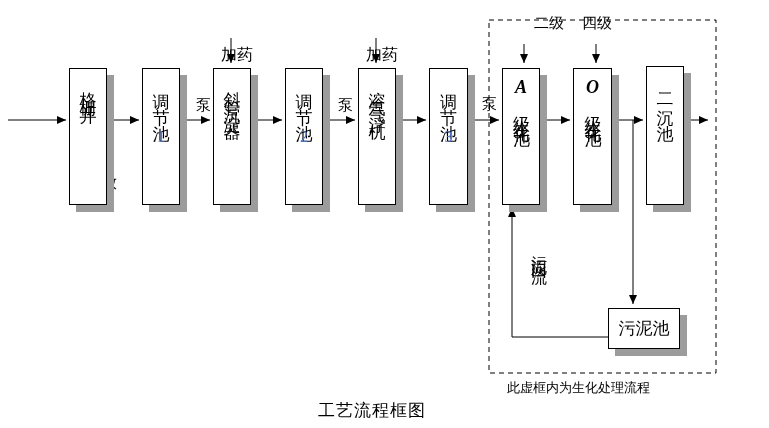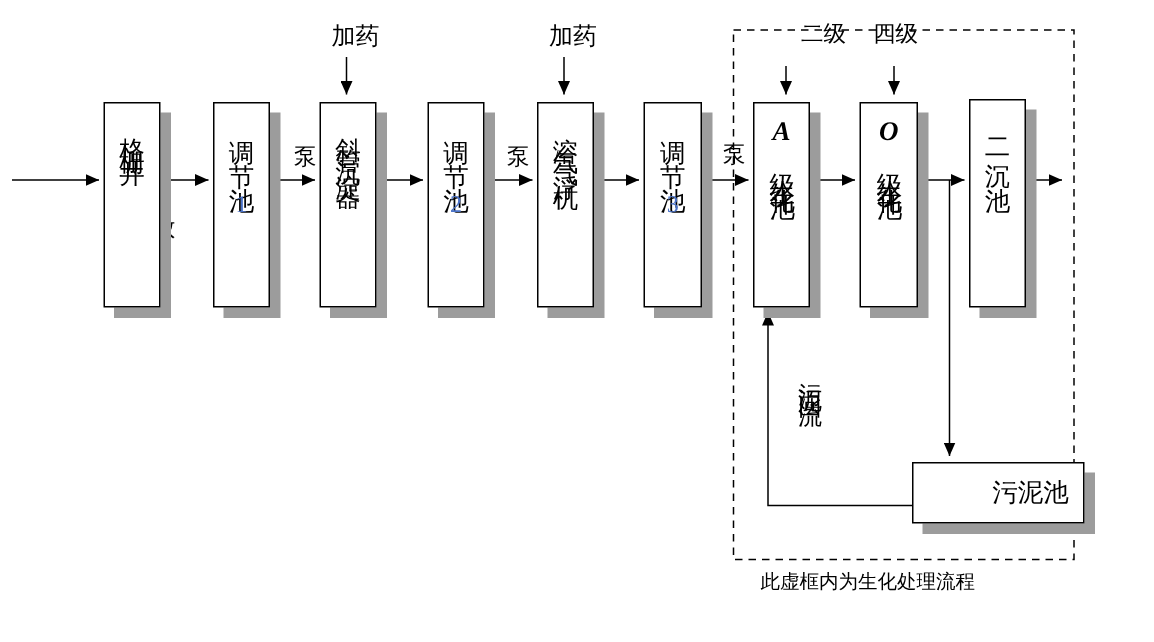--- a/index.html
+++ b/index.html
@@ -18,21 +18,21 @@
     font-size:17px;line-height:1;display:block;
   }
   .sp8{letter-spacing:8px;padding-top:9px;}
   .sp16{letter-spacing:16px;padding-top:11px;}
   .sp5{letter-spacing:5px;padding-top:8px;}
   .sp16b{letter-spacing:16px;padding-top:13px;}
   .num{font-family:"Liberation Serif",serif;color:#4a72c8;font-size:16px;}
   .bio-prefix{font-family:"Liberation Serif",serif;font-weight:bold;font-style:italic;font-size:18px;}
   .hbox-label{font-size:17px;}
   .sludge-box{display:flex;align-items:center;justify-content:center;}
-  .f16{font-size:16px;}
+  .f16{font-size:16px;margin-top:30px;}
   .f15{font-size:15px;}
   .f13{font-size:13px;}
   .vsmall{writing-mode:vertical-rl;text-orientation:upright;font-size:16px;line-height:1;letter-spacing:4px;}
   .title{font-size:17px;letter-spacing:1px;}
 </style>
 </head>
 <body>
 
 <div class="canvas">
 
@@ -98,34 +98,35 @@
   </div>
 
   <div class="pbox" style="left:573px;top:68px;width:37px;height:135px;">
     <span class="vtext sp5"><span class="bio-prefix">O</span><span>级生化池</span></span>
   </div>
 
   <div class="pbox" style="left:646px;top:66px;width:36px;height:137px;">
     <span class="vtext sp16b">二沉池</span>
   </div>
 
-  <div class="pbox sludge-box" style="left:608px;top:308px;width:70px;height:39px;padding-left:43px;">
+  <div class="pbox sludge-box" style="left:608px;top:308px;width:70px;height:39px;">
     <span class="hbox-label">污泥池</span>
   </div>
 
   <div class="lbl f16" style="left:221px;top:16px;">加药</div>
   <div class="lbl f16" style="left:366px;top:16px;">加药</div>
 
   <div class="lbl f15" style="left:196px;top:97px;">泵</div>
   <div class="lbl f15" style="left:338px;top:97px;">泵</div>
   <div class="lbl f15" style="left:482px;top:96px;">泵</div>
 
   <div class="lbl f15" style="left:507px;top:15px;margin-left:27px;">二级</div>
   <div class="lbl f15" style="left:582px;top:15px;">四级</div>
 
   <div class="lbl f16" style="left:778px;top:120px;">排放</div>
 
   <div class="lbl vsmall" style="left:531px;top:243px;">污泥回流</div>
 
   <div class="lbl f13" style="left:507px;top:381px;">此虚框内为生化处理流程</div>
 
+  <div class="lbl title" style="left:318px;top:402px;">工艺流程框图</div>
 
 </div>
 
 </body></html>

